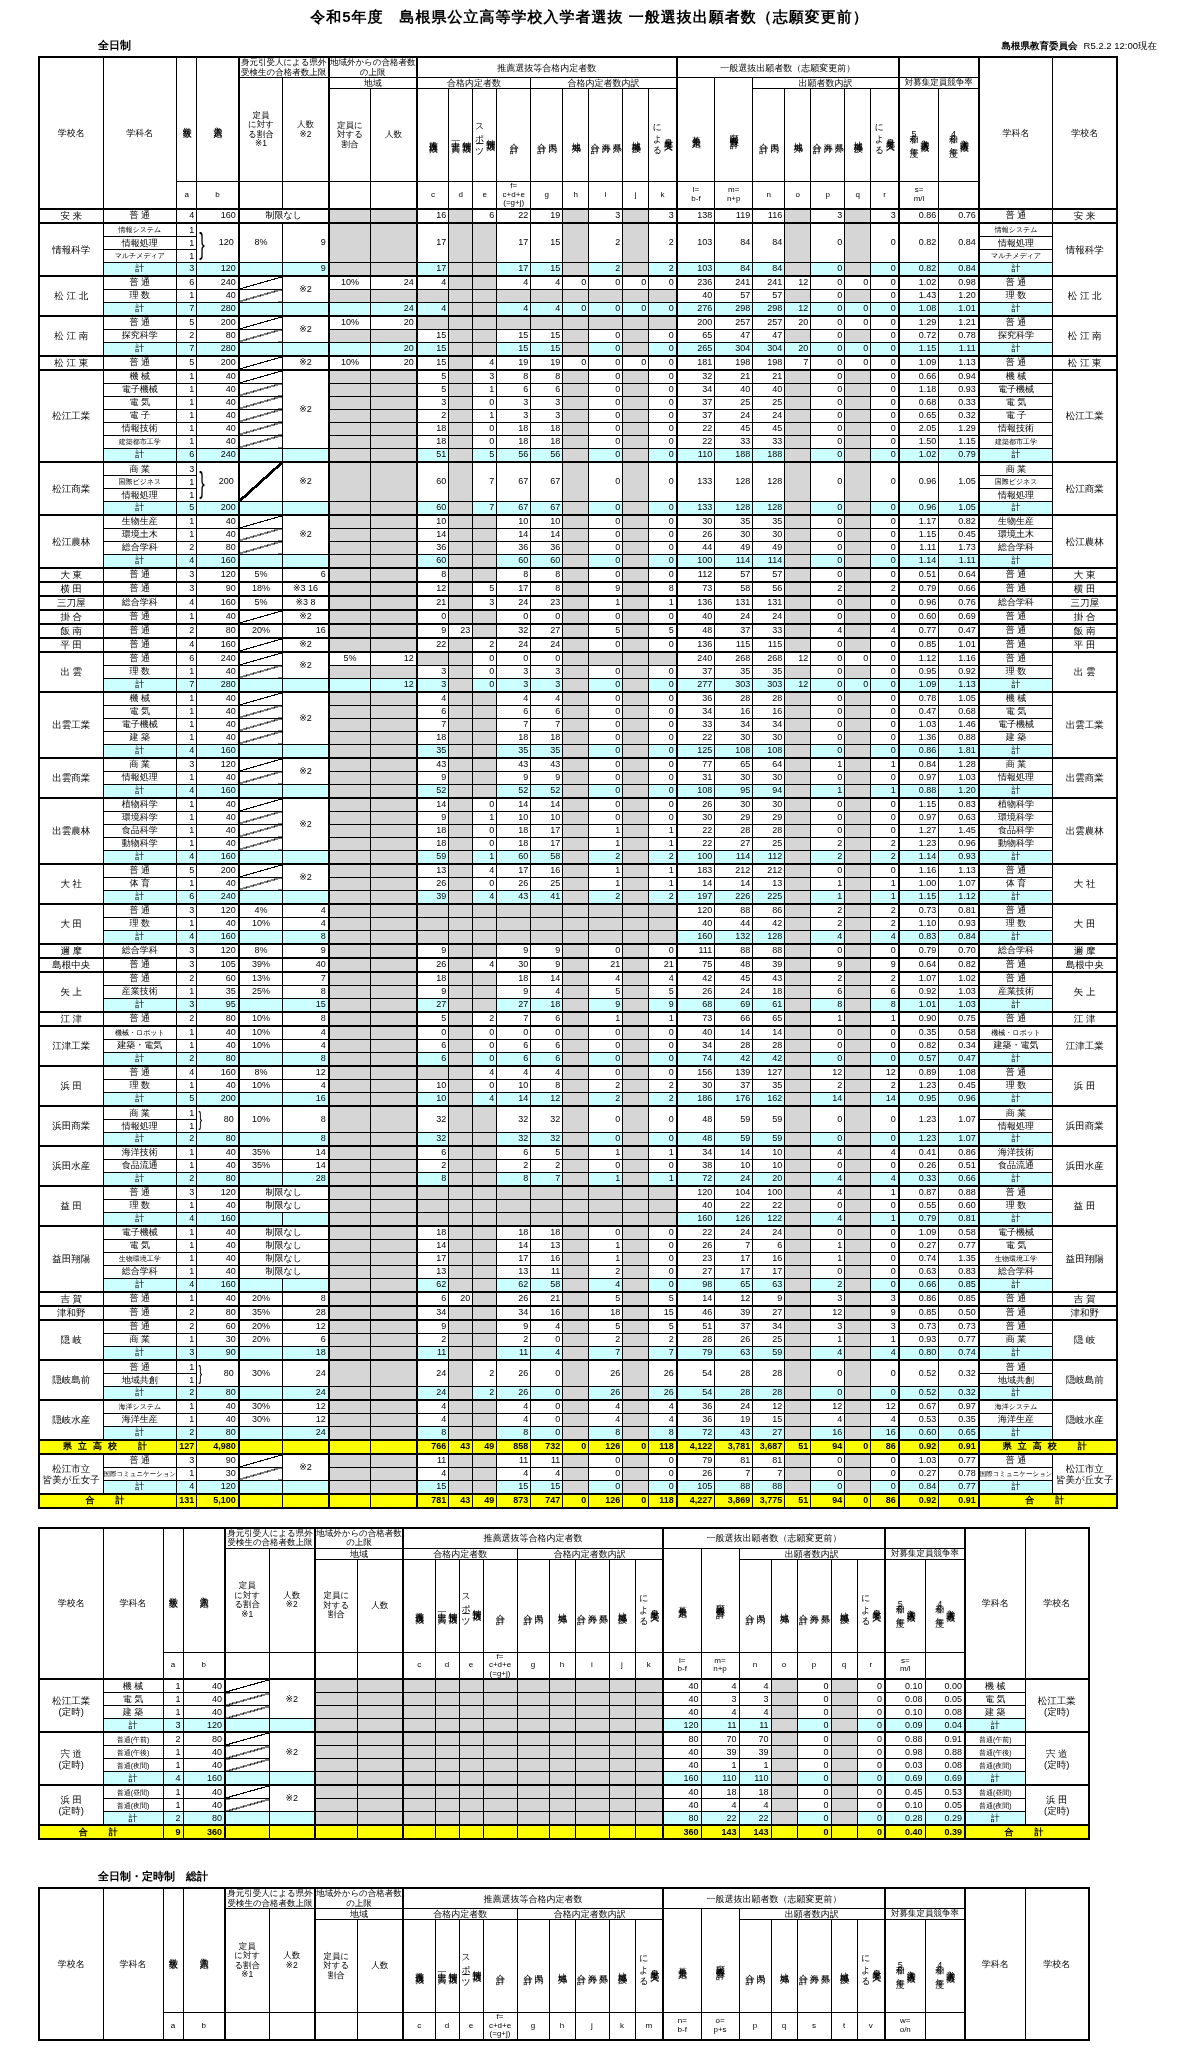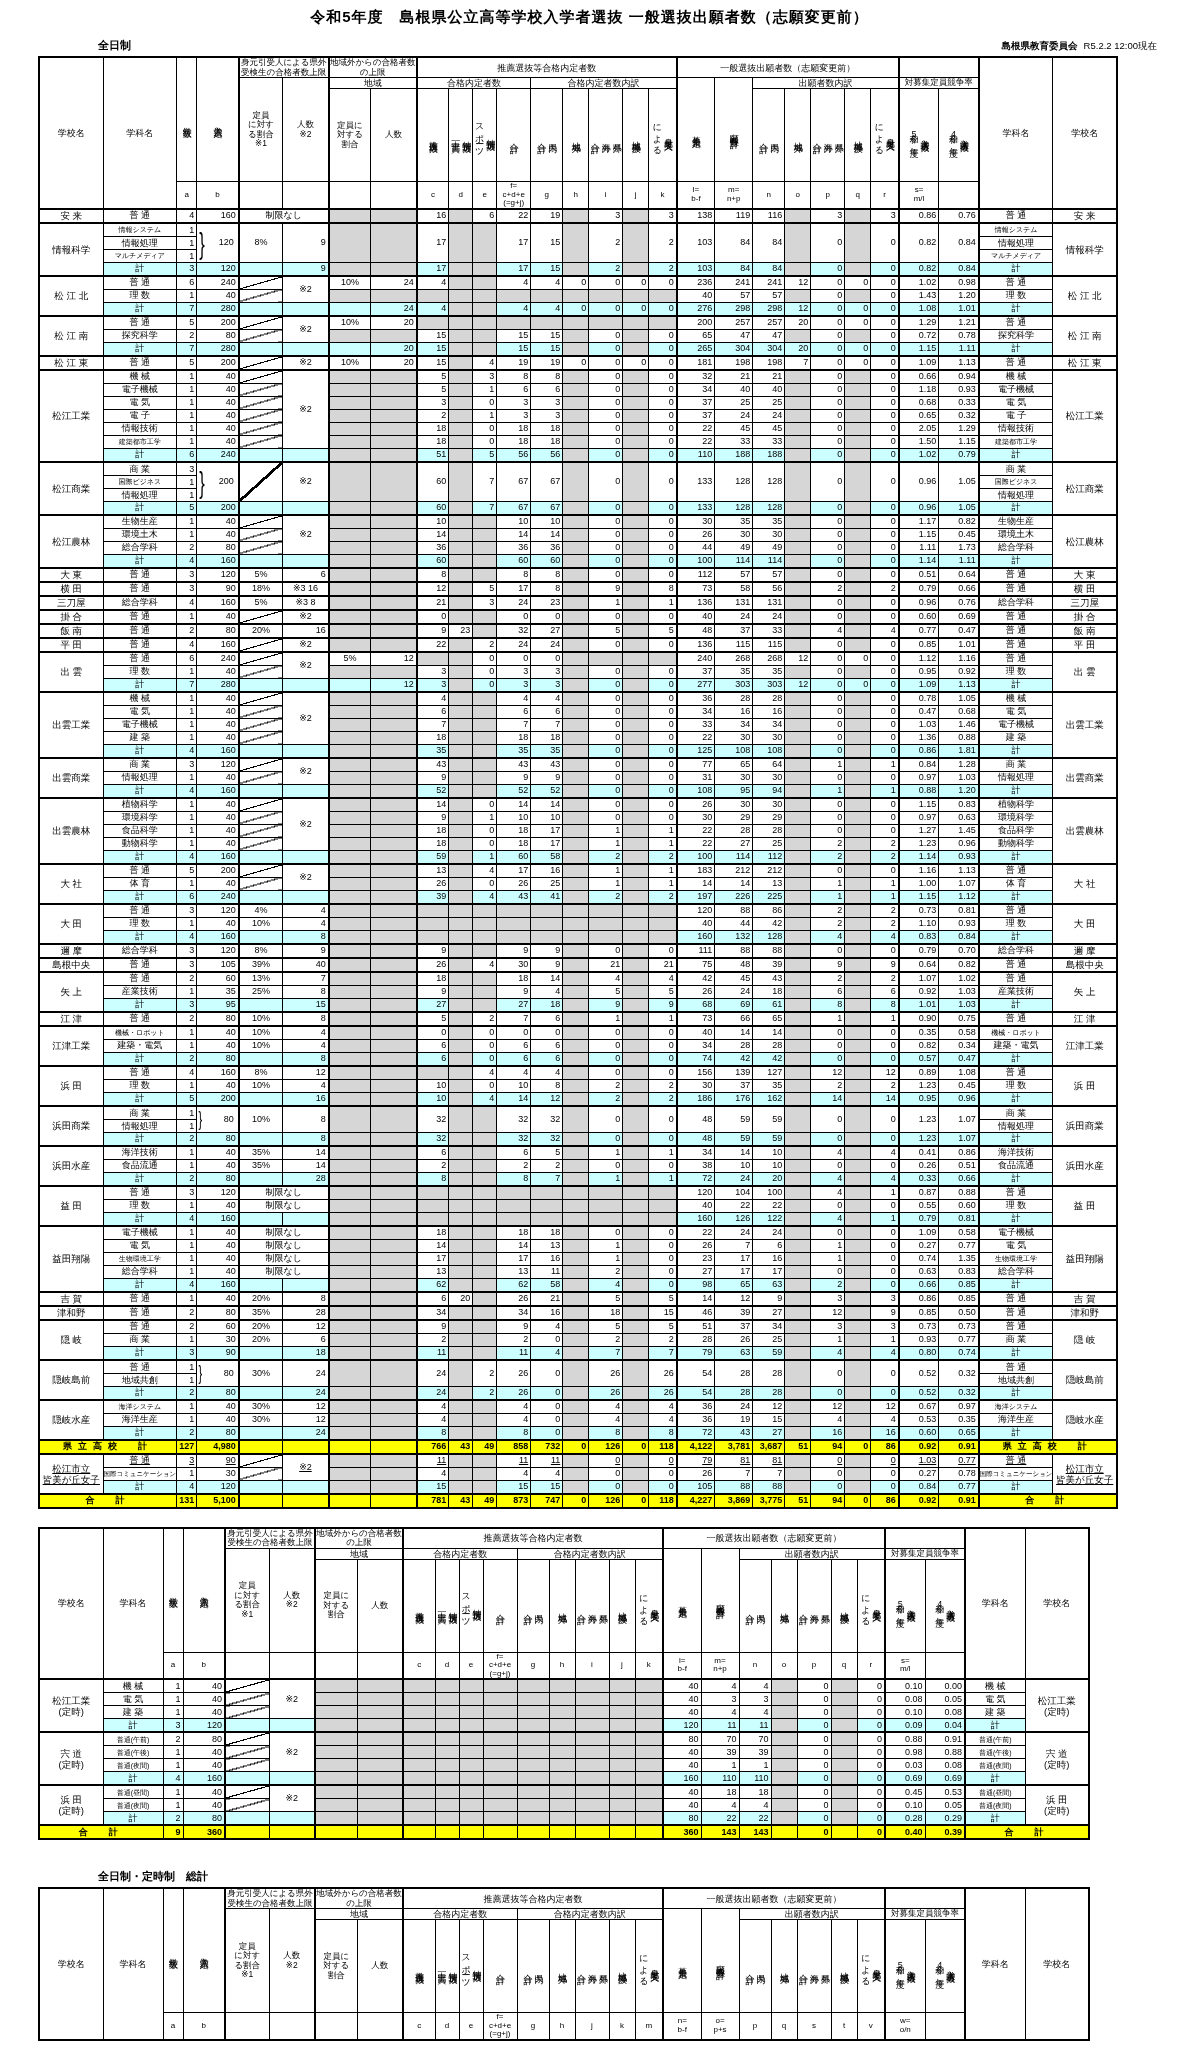--- a/index.html
+++ b/index.html
@@ -2675,21 +2675,21 @@
               <td class="num">3,781</td>
               <td class="num">3,687</td>
               <td class="num">51</td>
               <td class="num">94</td>
               <td class="num">0</td>
               <td class="num">86</td>
               <td class="bl num">0.92</td>
               <td class="num">0.91</td>
               <td class="lab bl" colspan="2">県立高校　計</td>
             </tr>
-            <tr class="gs" style="height: 12px; text-decoration: underline;">
+            <tr class="gs" style="height: 12px;">
               <td class="school" rowspan="3">松江市立<br>皆美が丘女子</td>
               <td class="dept">普 通</td>
               <td class="num">3</td>
               <td class="num">90</td>
               <td class="bl sl"></td>
               <td class="ctr" rowspan="2">※2</td>
               <td class="bl g"></td>
               <td class="g"></td>
               <td class="bl num">11</td>
               <td class="g"></td>

